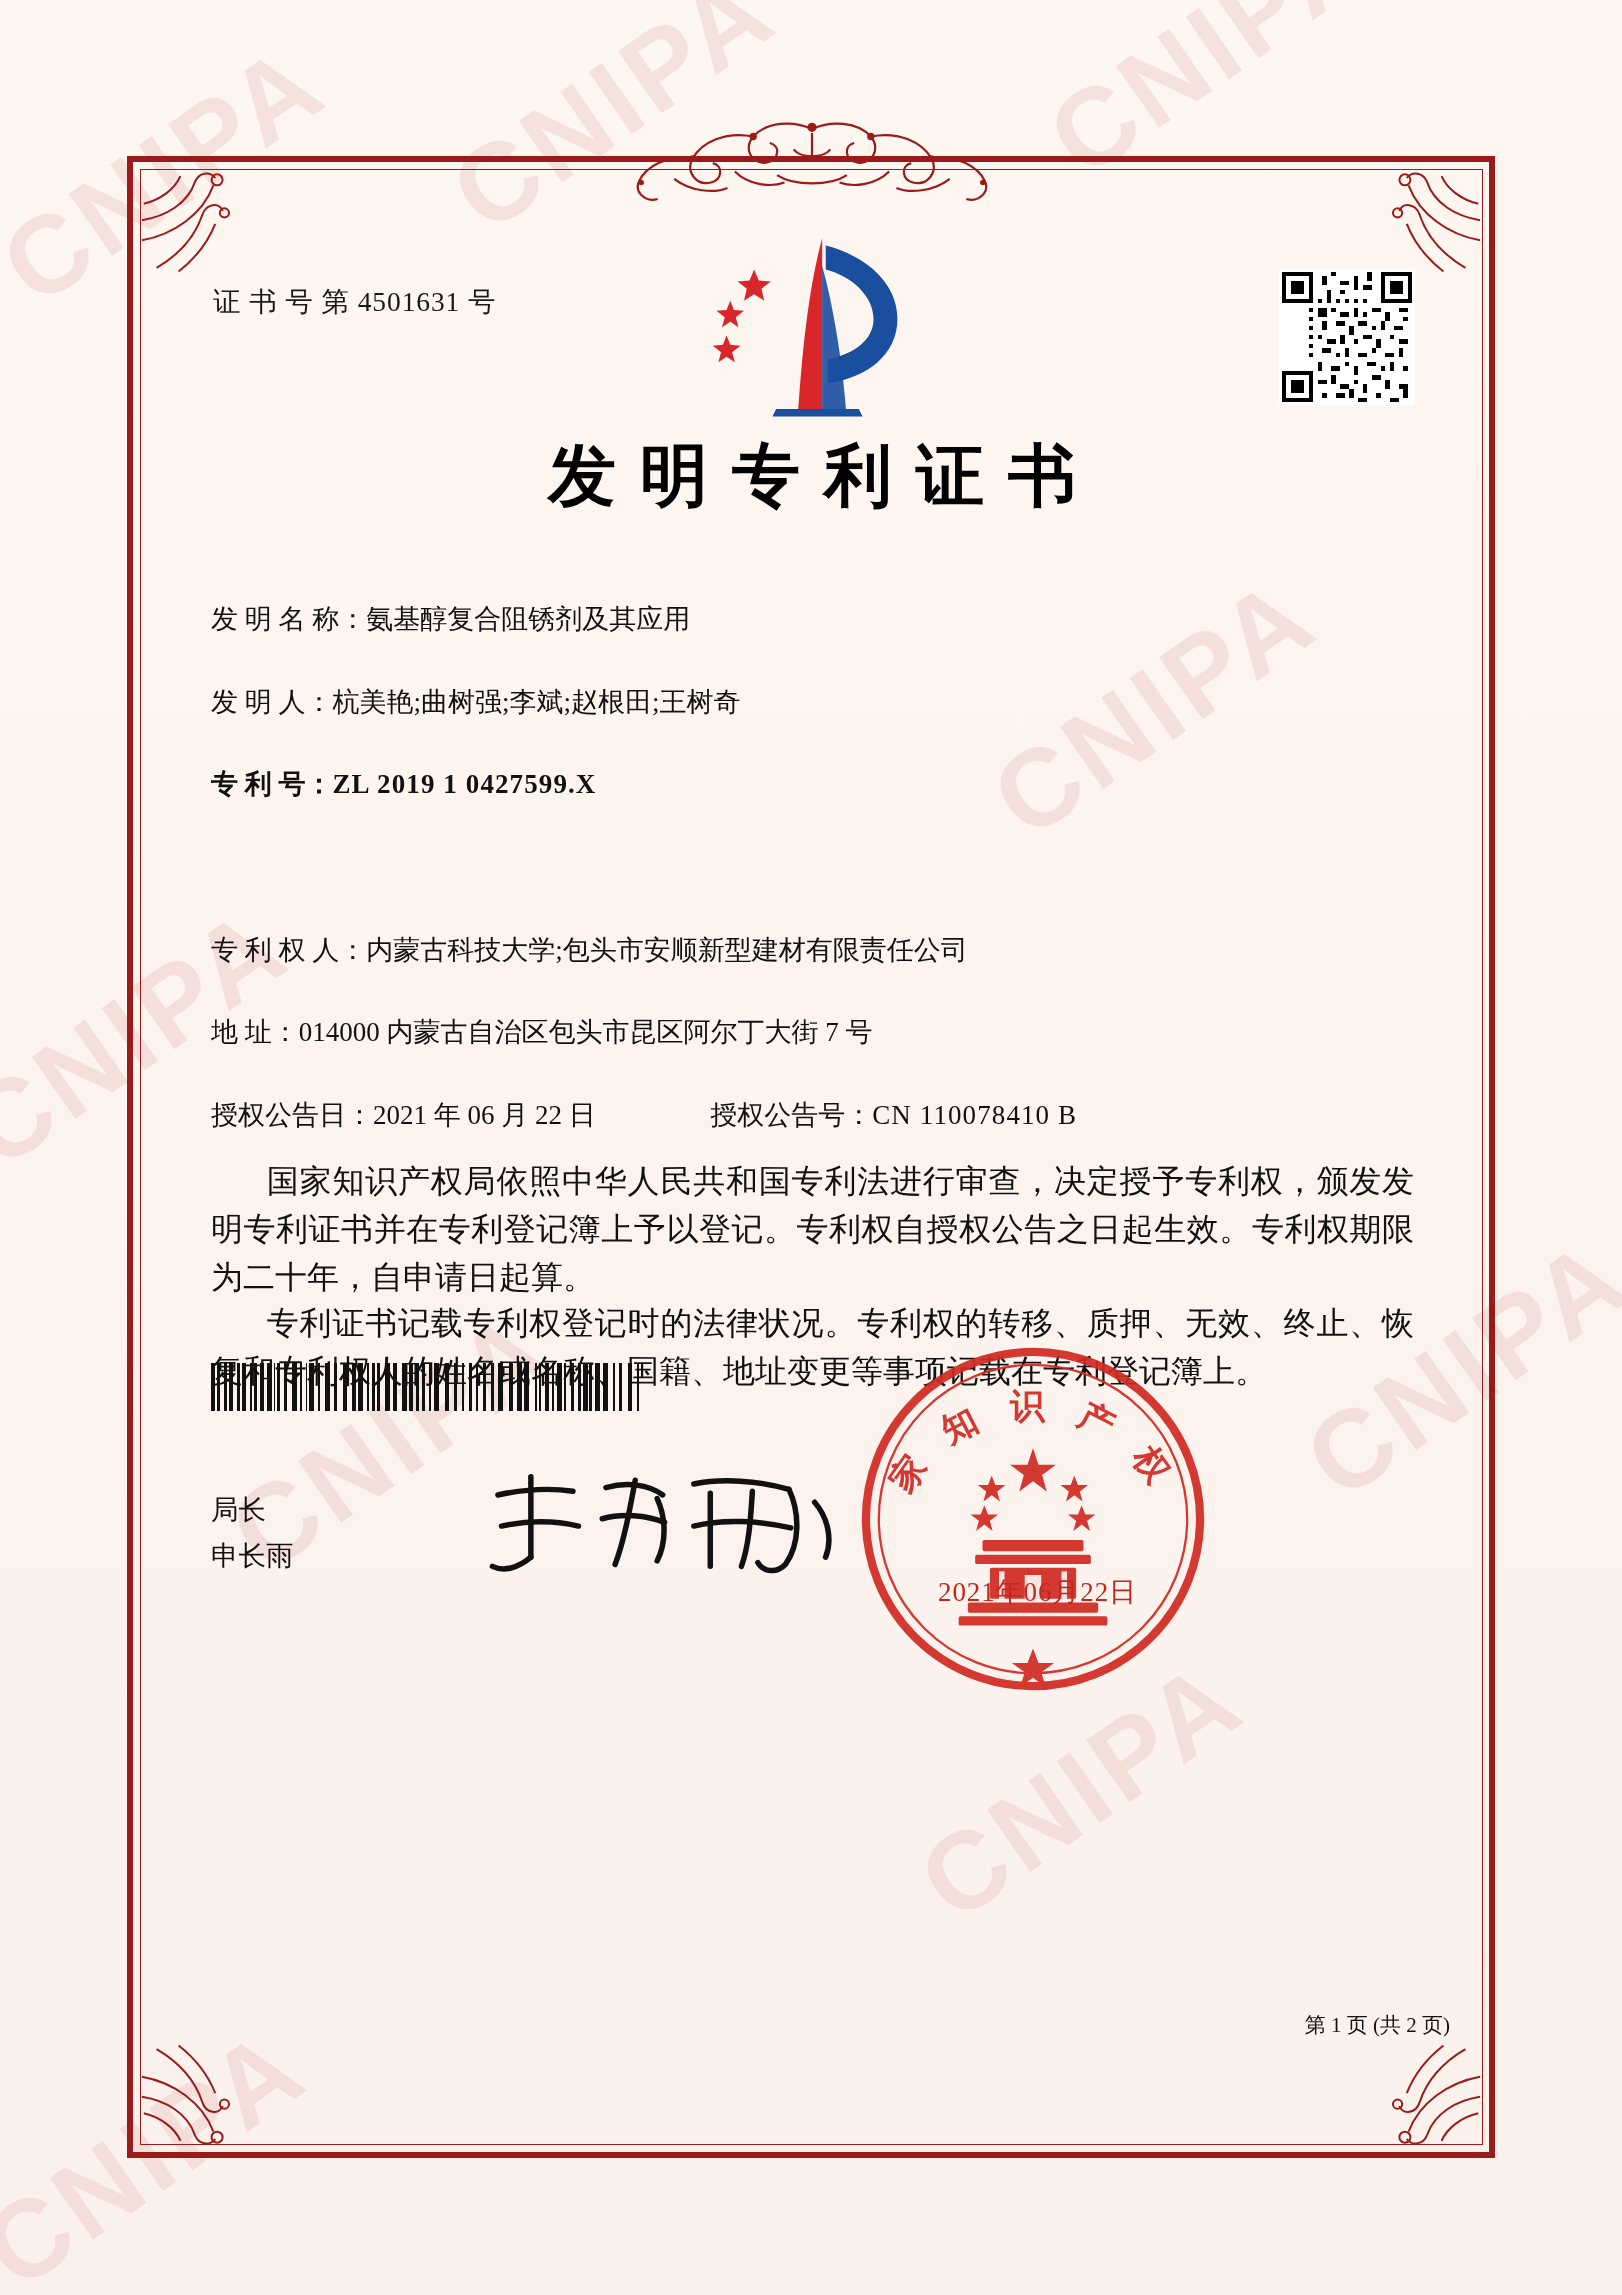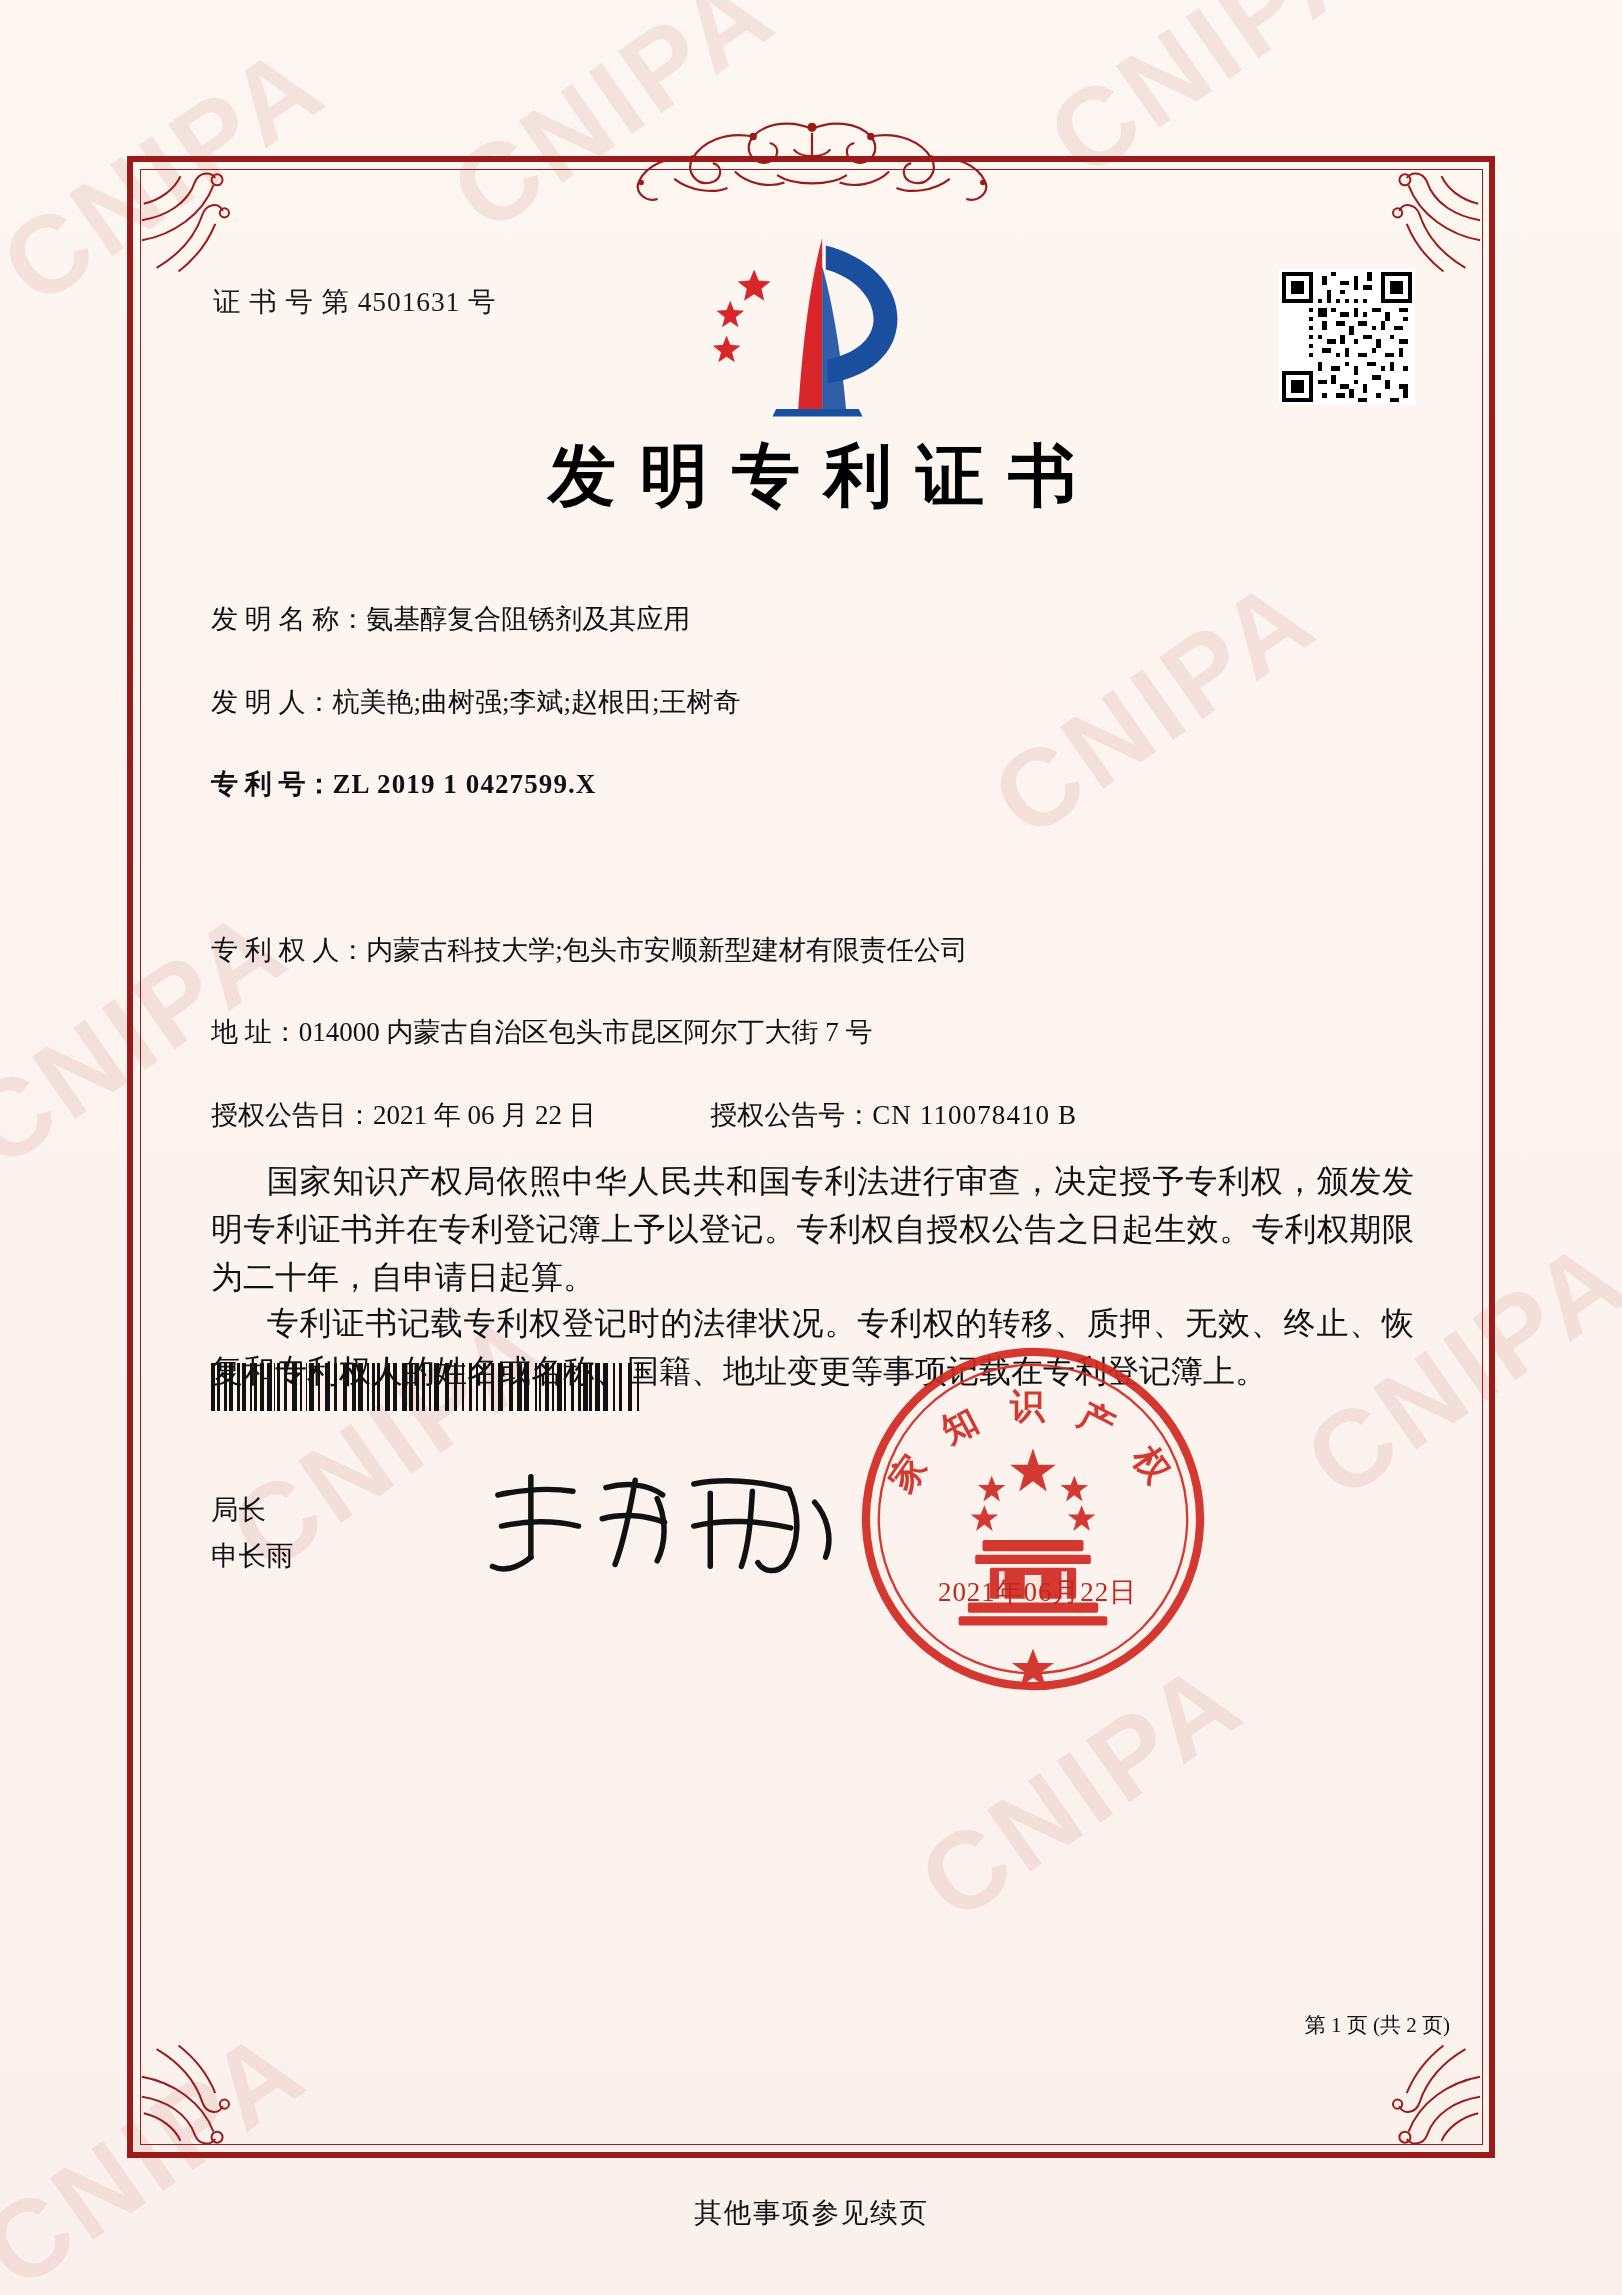--- a/index.html
+++ b/index.html
@@ -622,15 +622,14 @@
           <polygon points="195,336 201,352 218,352 204,362 209,378 195,368 181,378 186,362 172,352 189,352" fill="#d02a20"></polygon>
         </g>
       </svg>
     </div>
 
     <div id="seal-date">2021年06月22日</div>
 
     <div id="page-num">第 1 页 (共 2 页)</div>
   </div>
 
-  <div id="footer-note">其他事项参见续页</div>
 </div>
 
 
 </body></html>

